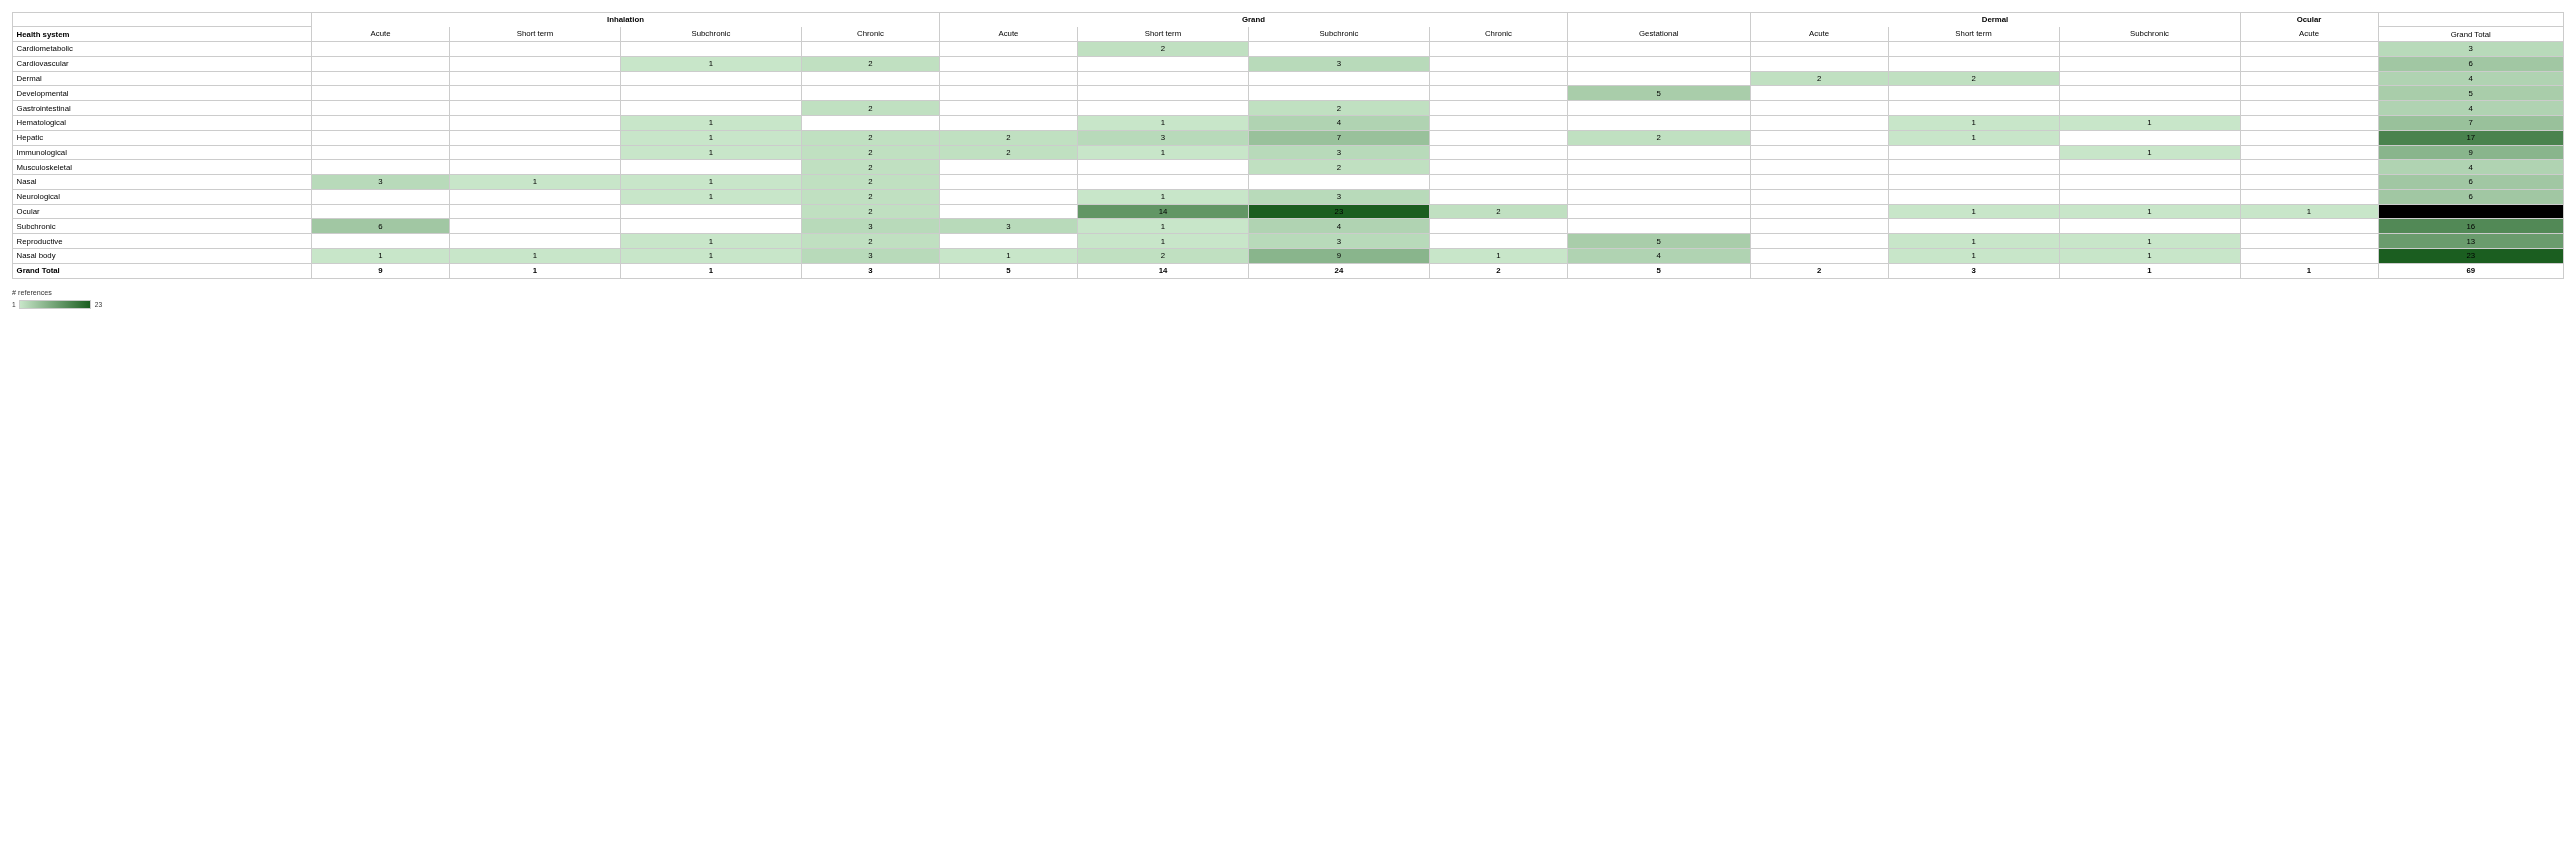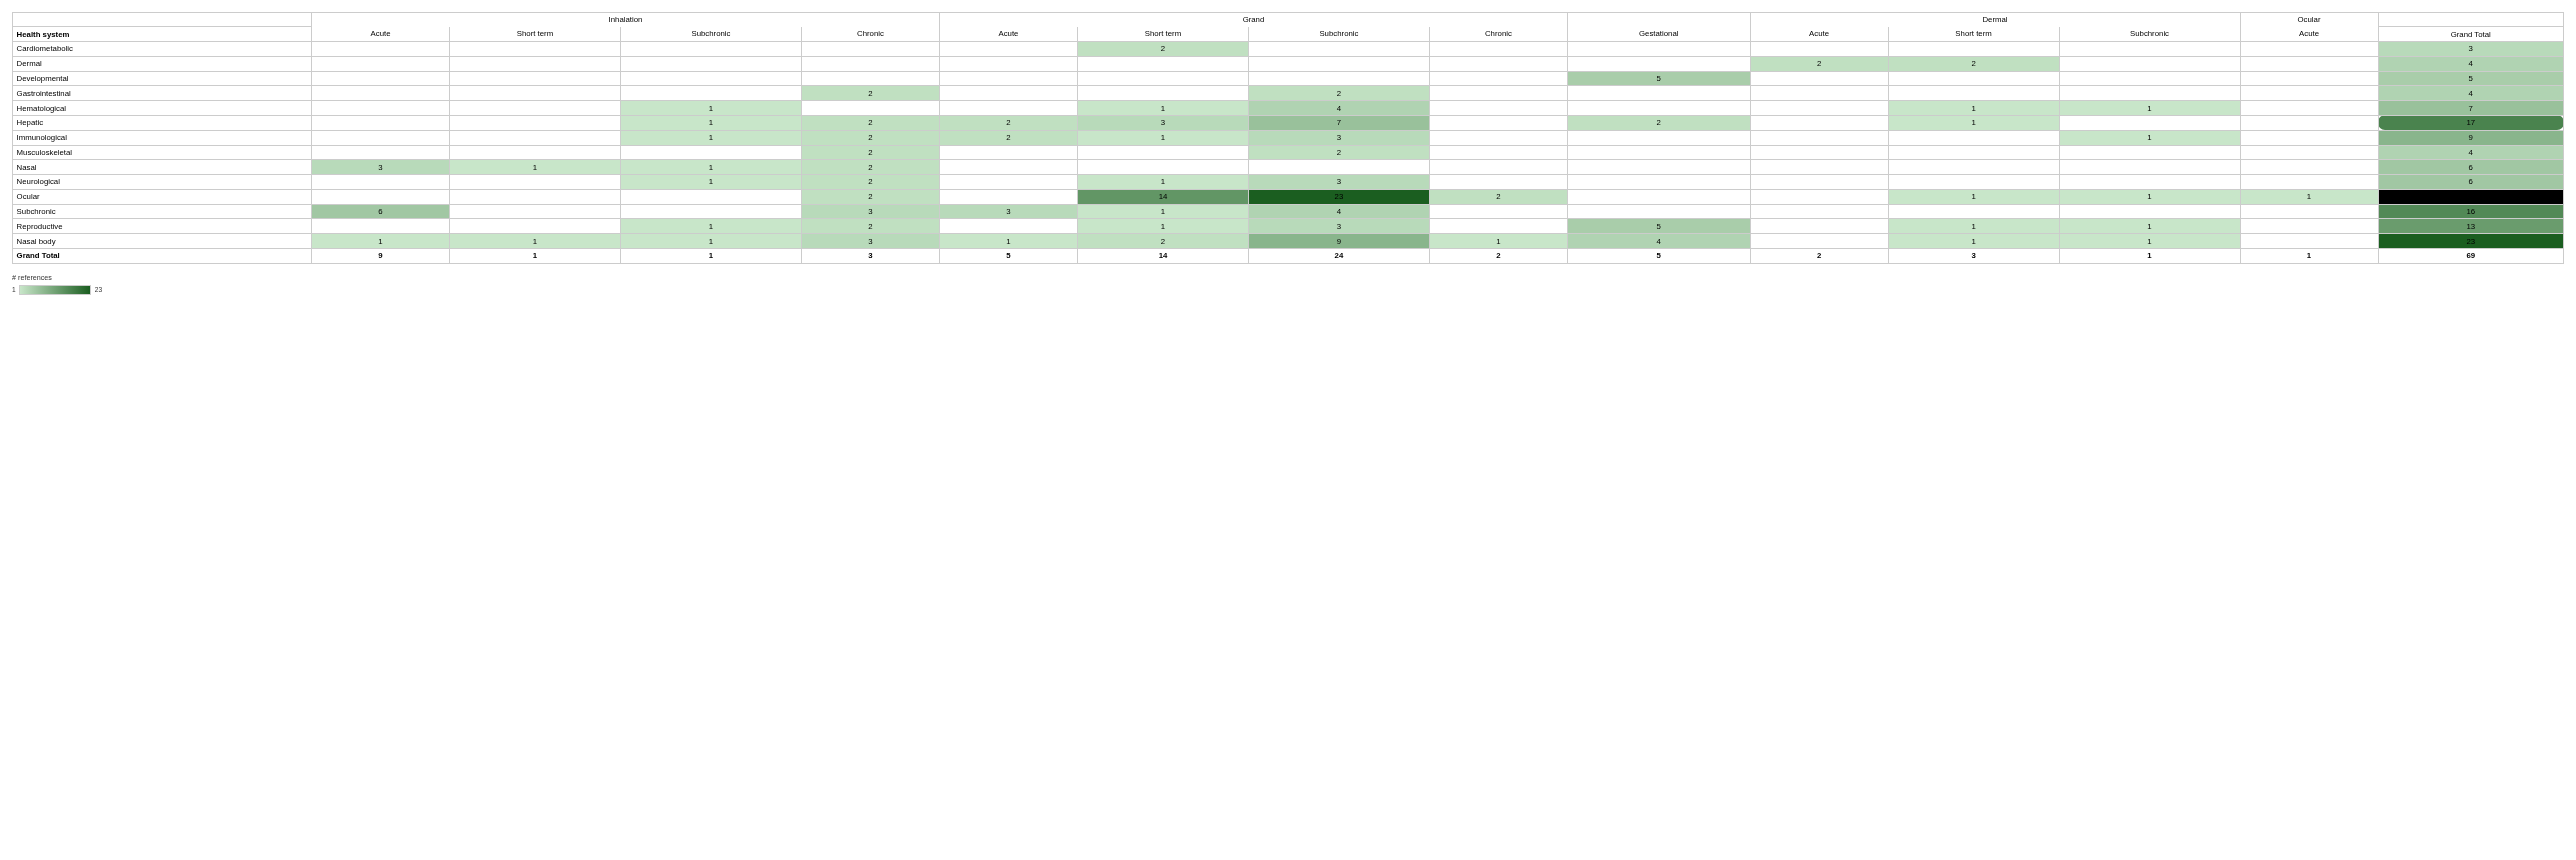--- a/index.html
+++ b/index.html
@@ -30,21 +30,21 @@
     }
     th.row-label {
       text-align: left;
       font-weight: bold;
     }
     th {
       font-weight: normal;
       background: #fff;
     }
     th.group-header {
-      font-weight: normal;
+      font-weight: bold;
       border-bottom: none;
     }
     th.sub-header {
       border-top: none;
     }
     tr.grand-total-row td {
       font-weight: bold;
       background: #fff !important;
     }
     .legend-container {
@@ -118,20 +118,37 @@
           <td></td>
           <td></td>
           <td></td>
           <td></td>
           <td></td>
           <td></td>
           <td></td>
           <td style="background-color: rgb(184, 218, 186);">3</td>
         </tr>
         <tr>
+          <td class="row-label">Cardiovascular</td>
+          <td></td>
+          <td></td>
+          <td style="background-color: rgb(200, 230, 201);">1</td>
+          <td style="background-color: rgb(192, 224, 193);">2</td>
+          <td></td>
+          <td></td>
+          <td style="background-color: rgb(184, 218, 186);">3</td>
+          <td></td>
+          <td></td>
+          <td></td>
+          <td></td>
+          <td></td>
+          <td></td>
+          <td style="background-color: rgb(161, 199, 163);">6</td>
+        </tr>
+        <tr>
           <td class="row-label">Dermal</td>
           <td></td>
           <td></td>
           <td></td>
           <td></td>
           <td></td>
           <td></td>
           <td></td>
           <td></td>
           <td></td>
@@ -200,21 +217,21 @@
           <td style="background-color: rgb(192, 224, 193);">2</td>
           <td style="background-color: rgb(192, 224, 193);">2</td>
           <td style="background-color: rgb(184, 218, 186);">3</td>
           <td style="background-color: rgb(153, 193, 155);">7</td>
           <td></td>
           <td style="background-color: rgb(192, 224, 193);">2</td>
           <td></td>
           <td style="background-color: rgb(200, 230, 201);">1</td>
           <td></td>
           <td></td>
-          <td style="background-color: rgb(74, 131, 78); border-radius: 7px;">17</td>
+          <td style="background-color: rgb(74, 131, 78);">17</td>
         </tr>
         <tr>
           <td class="row-label">Immunological</td>
           <td></td>
           <td></td>
           <td style="background-color: rgb(200, 230, 201);">1</td>
           <td style="background-color: rgb(192, 224, 193);">2</td>
           <td style="background-color: rgb(192, 224, 193);">2</td>
           <td style="background-color: rgb(200, 230, 201);">1</td>
           <td style="background-color: rgb(184, 218, 186);">3</td>

